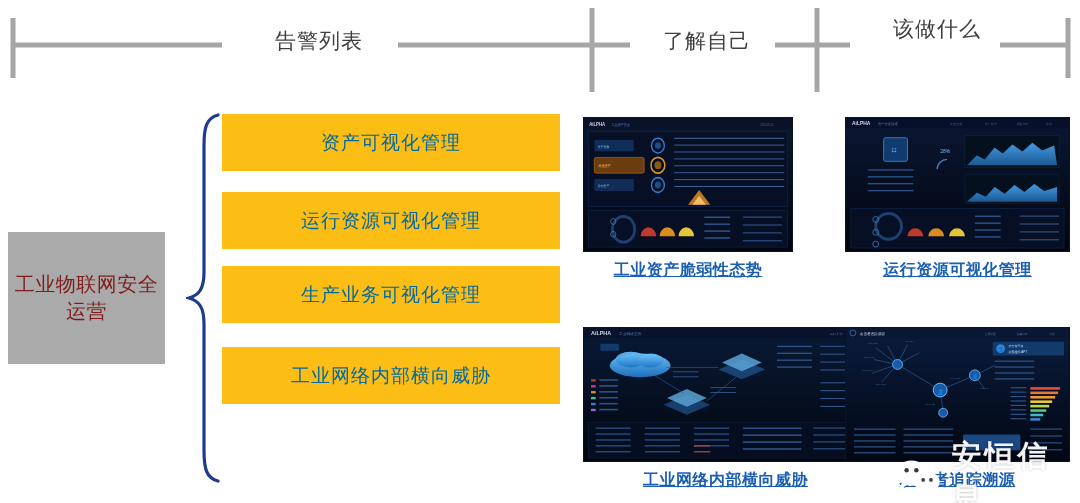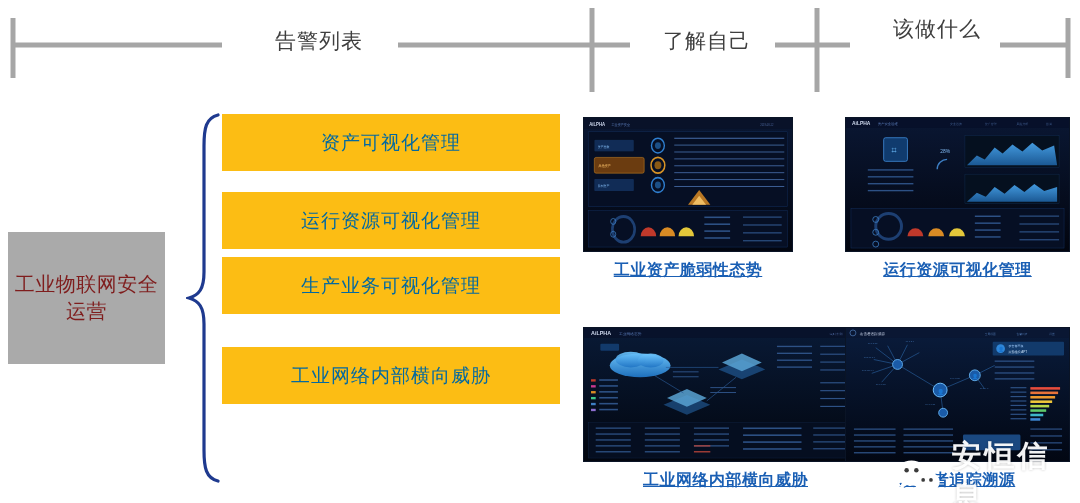--- a/index.html
+++ b/index.html
@@ -90,21 +90,21 @@
     justify-content: center;
   }
   .bar-label {
     font-size: 19px;
     color: #0369a1;
     letter-spacing: 1px;
     white-space: nowrap;
   }
   .bar:nth-child(1) { top: 0px; }
   .bar:nth-child(2) { top: 78px; }
-  .bar:nth-child(3) { top: 143px; }
+  .bar:nth-child(3) { top: 152px; }
   .bar:nth-child(4) { top: 233px; }
   .bar:nth-child(5) { top: 311px; }
 
   
   .thumb-cell {
     position: absolute;
   }
   #thumb-cell-0 { left: 583px; top: 117px; width: 210px; }
   #thumb-cell-1 { left: 845px; top: 117px; width: 225px; }
   #thumb-cell-2 { left: 583px; top: 327px; width: 285px; }

